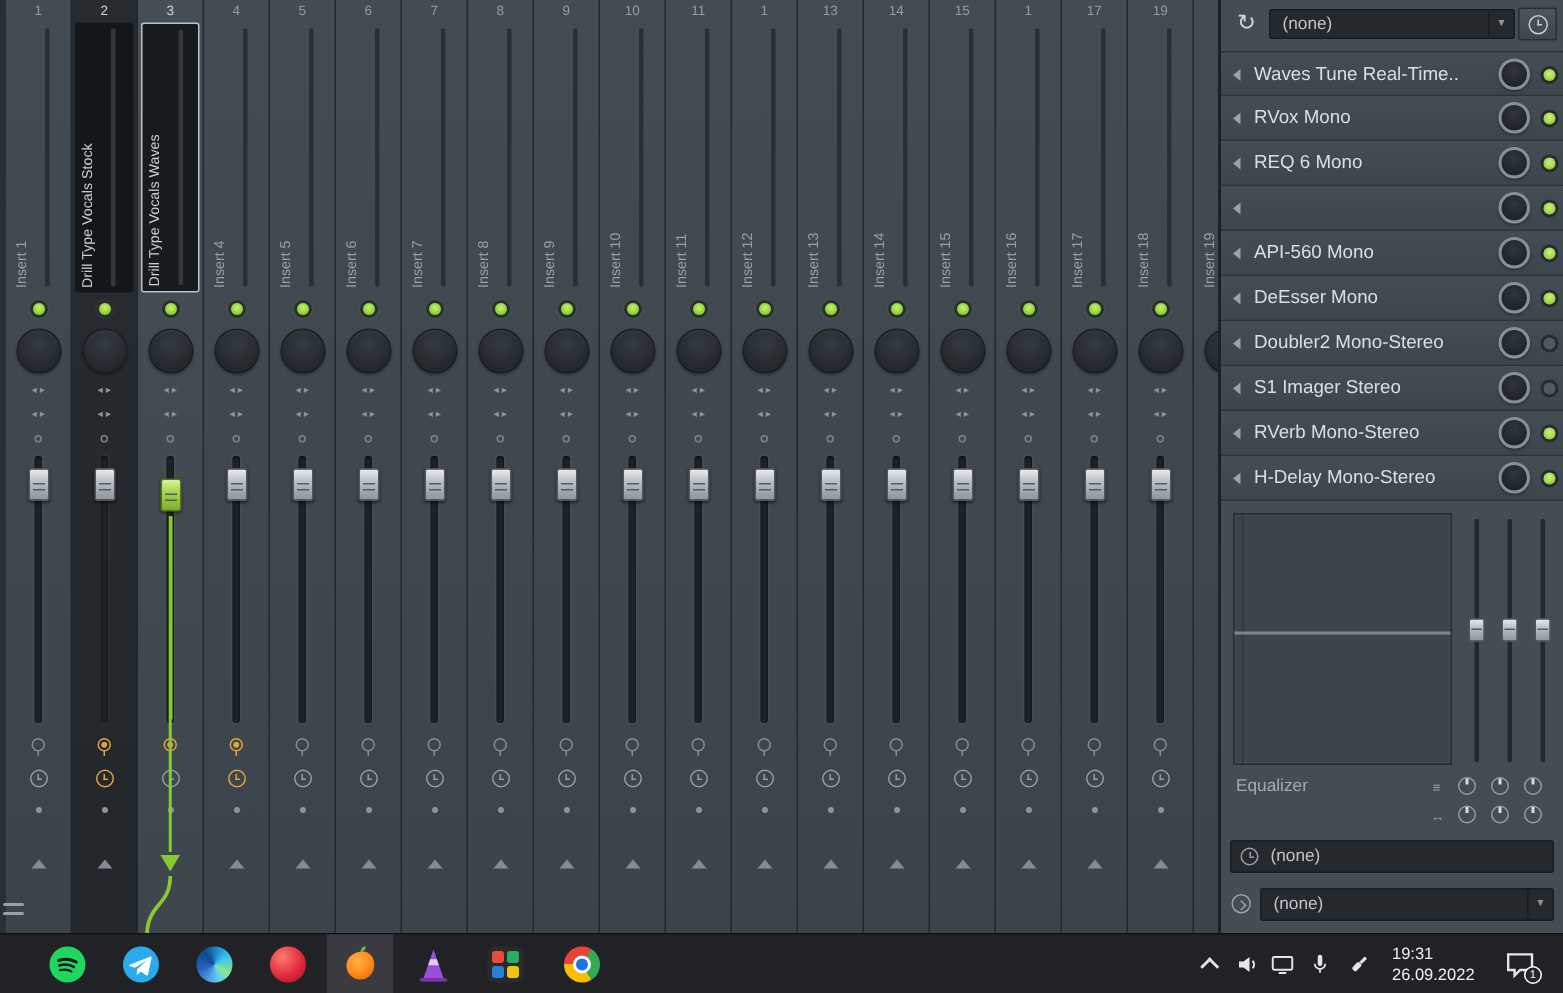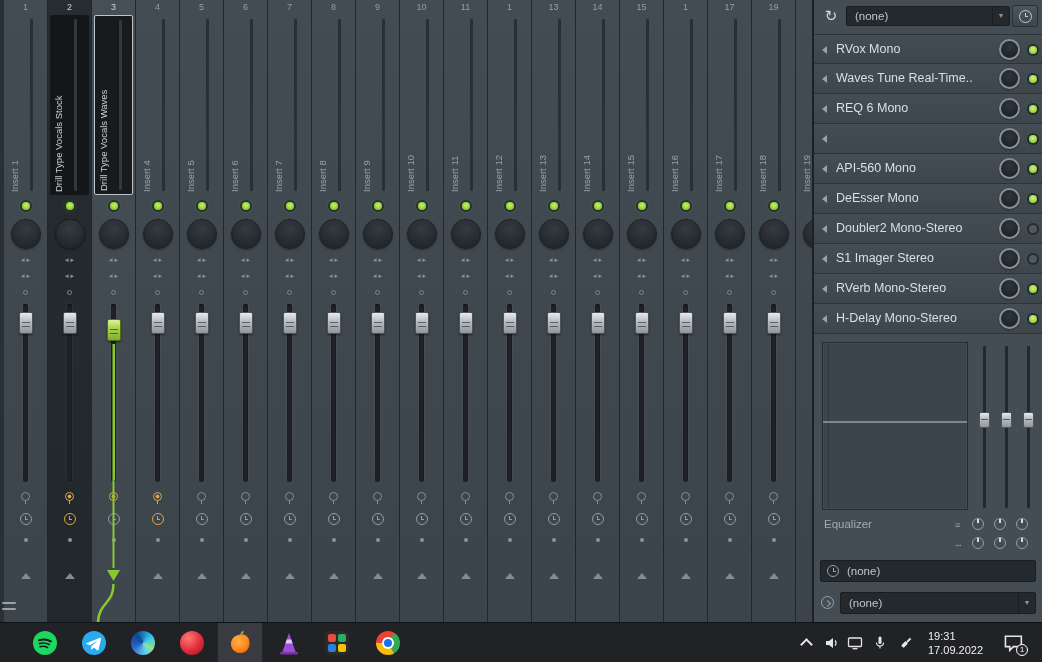--- a/index.html
+++ b/index.html
@@ -481,27 +481,27 @@
         <span>(none)</span>
         <span class="ddarrow">▼</span>
       </div>
       <div class="clockbtn">
         <span class="cg"></span>
       </div>
 
       <div class="slots">
           <div class="slot">
             <div class="slotarrow"></div>
+            <div class="slotlabel">Waves Tune Real-Time..</div>
+            <div class="slotknob"></div>
+            <div class="slotled on"></div>
+          </div>
+          <div class="slot">
+            <div class="slotarrow"></div>
             <div class="slotlabel">RVox Mono</div>
-            <div class="slotknob"></div>
-            <div class="slotled on"></div>
-          </div>
-          <div class="slot">
-            <div class="slotarrow"></div>
-            <div class="slotlabel">Waves Tune Real-Time..</div>
             <div class="slotknob"></div>
             <div class="slotled on"></div>
           </div>
           <div class="slot">
             <div class="slotarrow"></div>
             <div class="slotlabel">REQ 6 Mono</div>
             <div class="slotknob"></div>
             <div class="slotled on"></div>
           </div>
           <div class="slot">
@@ -648,21 +648,21 @@
         <path d="M8 11v2.5" stroke="#e6e6e6" stroke-width="1.2"></path>
       </svg>
     <svg class="trayicon" style="left:898px" viewBox="0 0 16 16">
         <g transform="rotate(45 8 8)">
           <rect x="7" y="1.5" width="2" height="5" fill="#e6e6e6"></rect>
           <rect x="6.2" y="6.8" width="3.6" height="6.5" rx="1.2" fill="#e6e6e6"></rect>
         </g>
       </svg>
     <div class="clockblock">
       <div>19:31</div>
-      <div>17.09.2022</div>
+      <div>26.09.2022</div>
     </div>
     <div class="notif">
       <svg width="22" height="20" viewBox="0 0 18 16">
           <path d="M2 2.5h13v8.5H8.5l-3 3v-3H2z" stroke="#e6e6e6" stroke-width="1.3" fill="none"></path>
         </svg>
       <div class="badge">1</div>
     </div>
   </div>
 </div>
 

